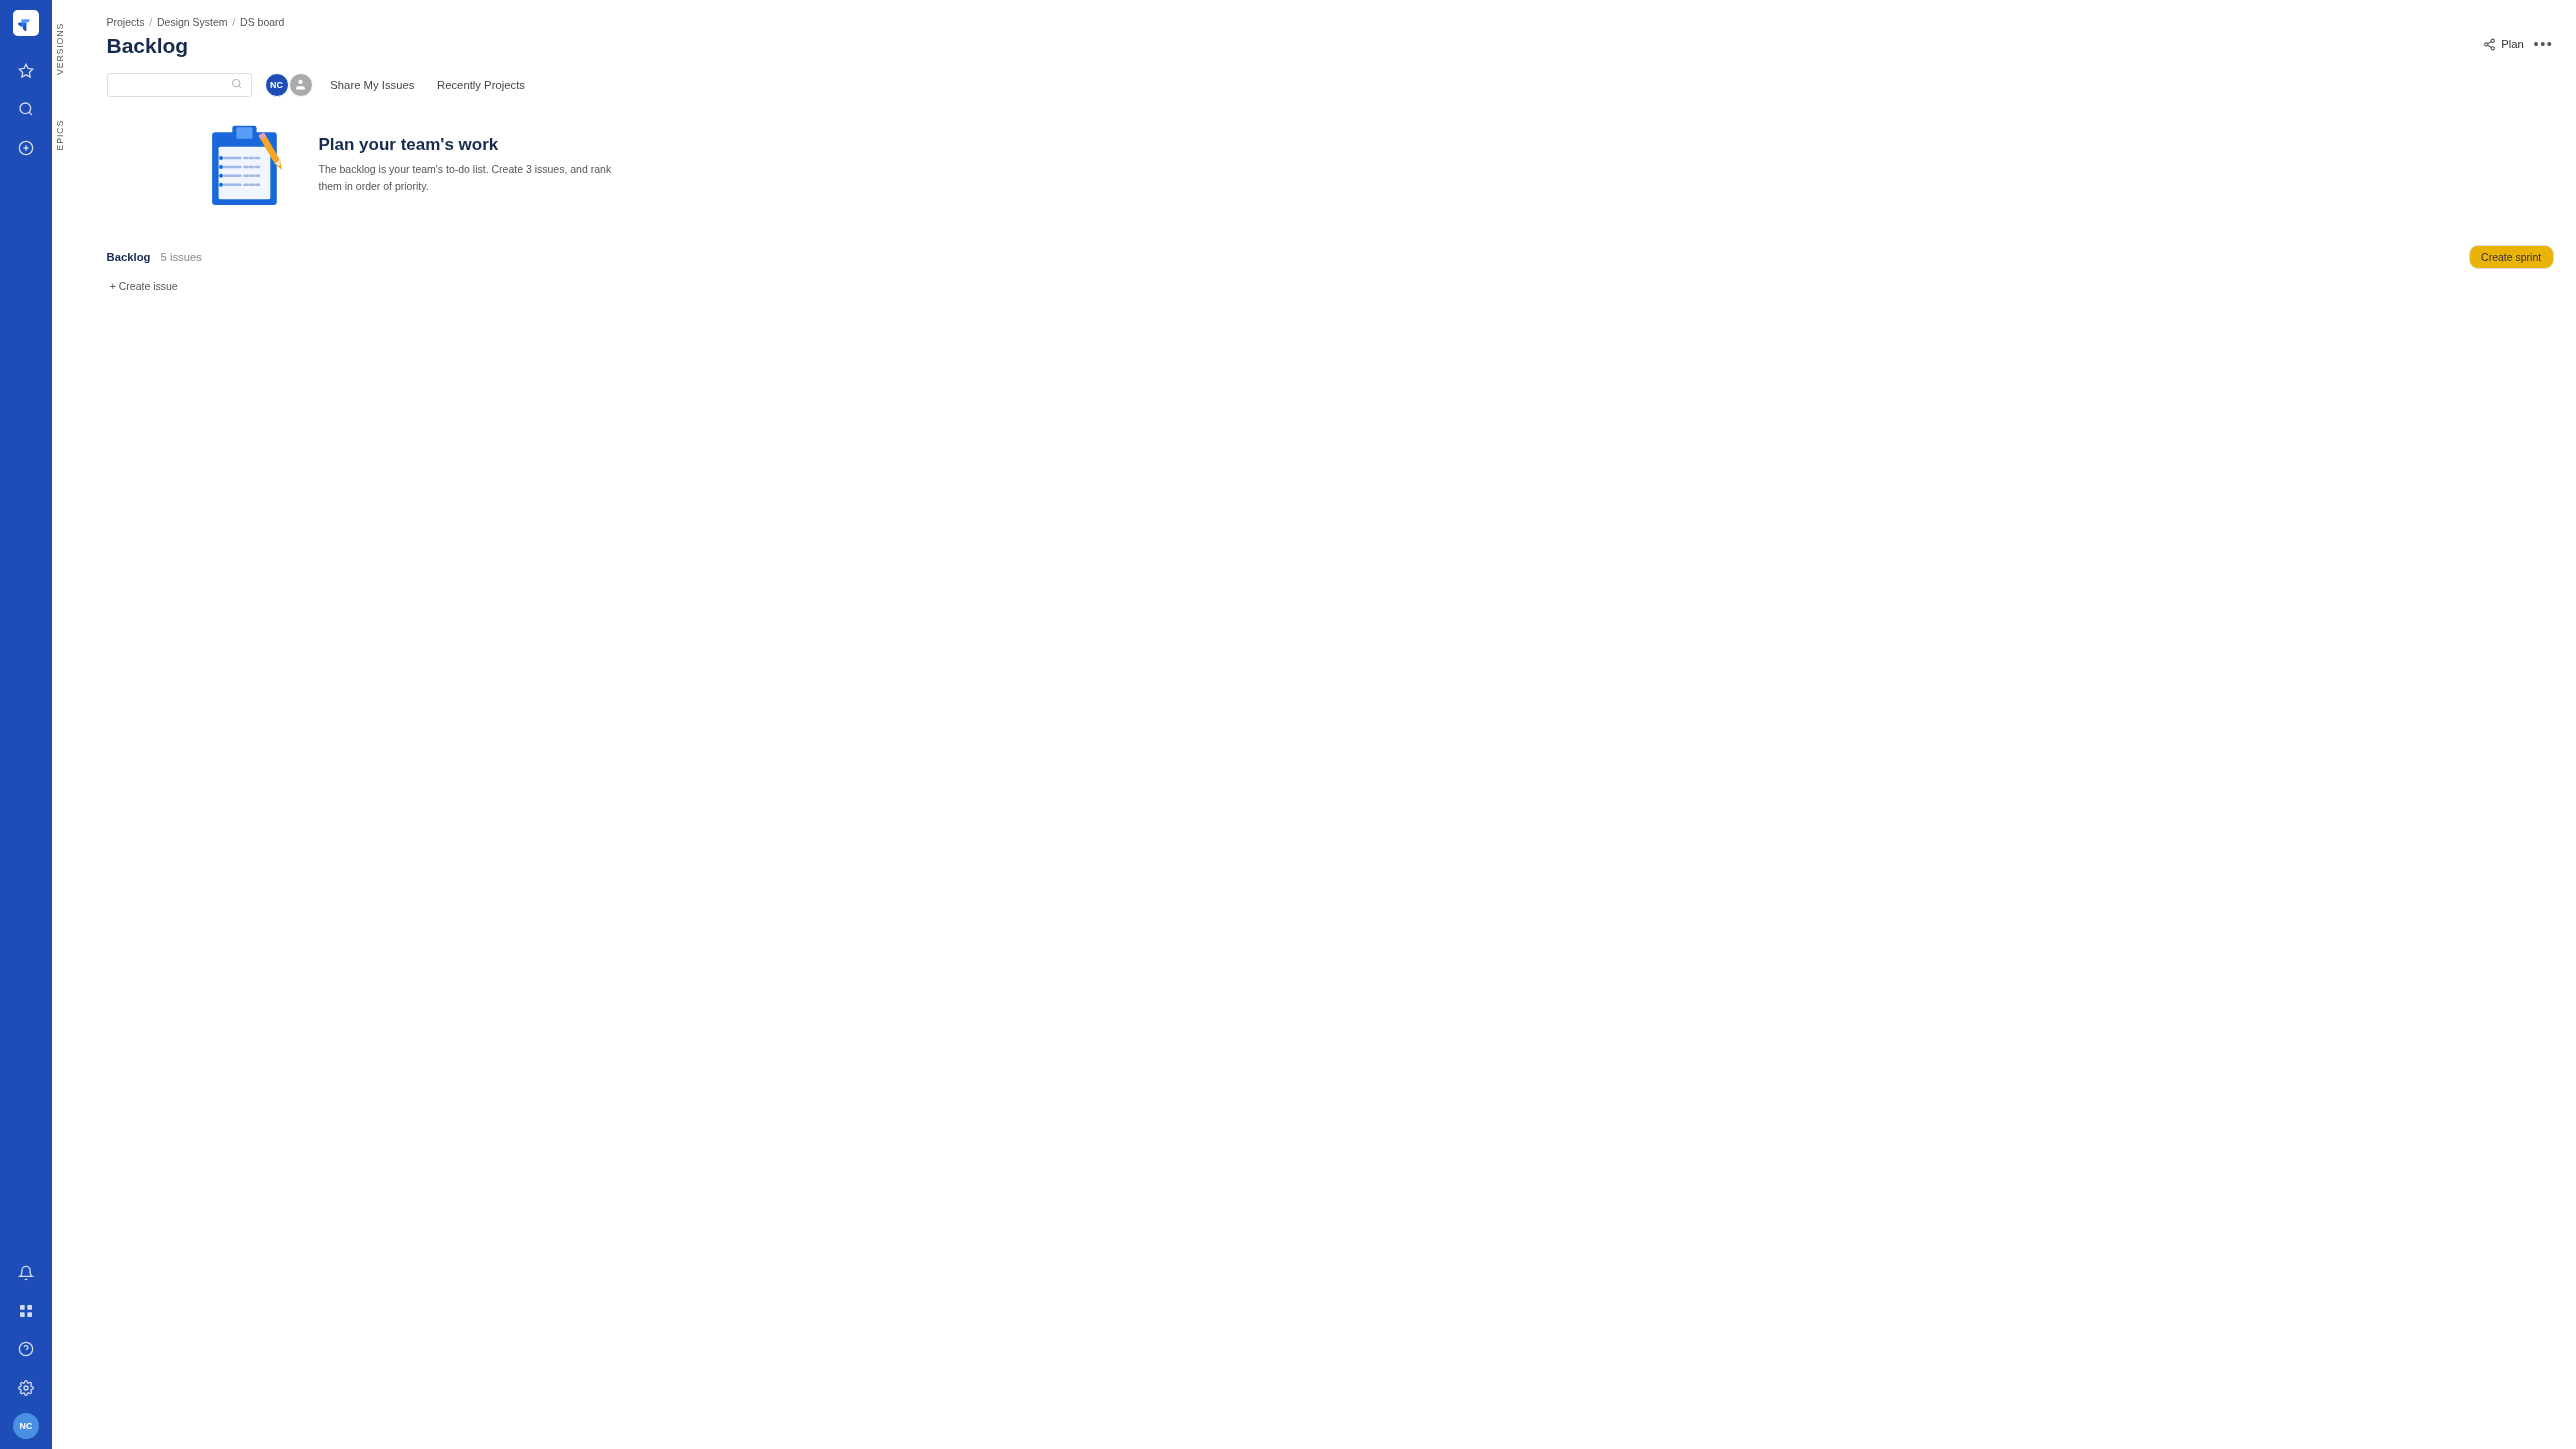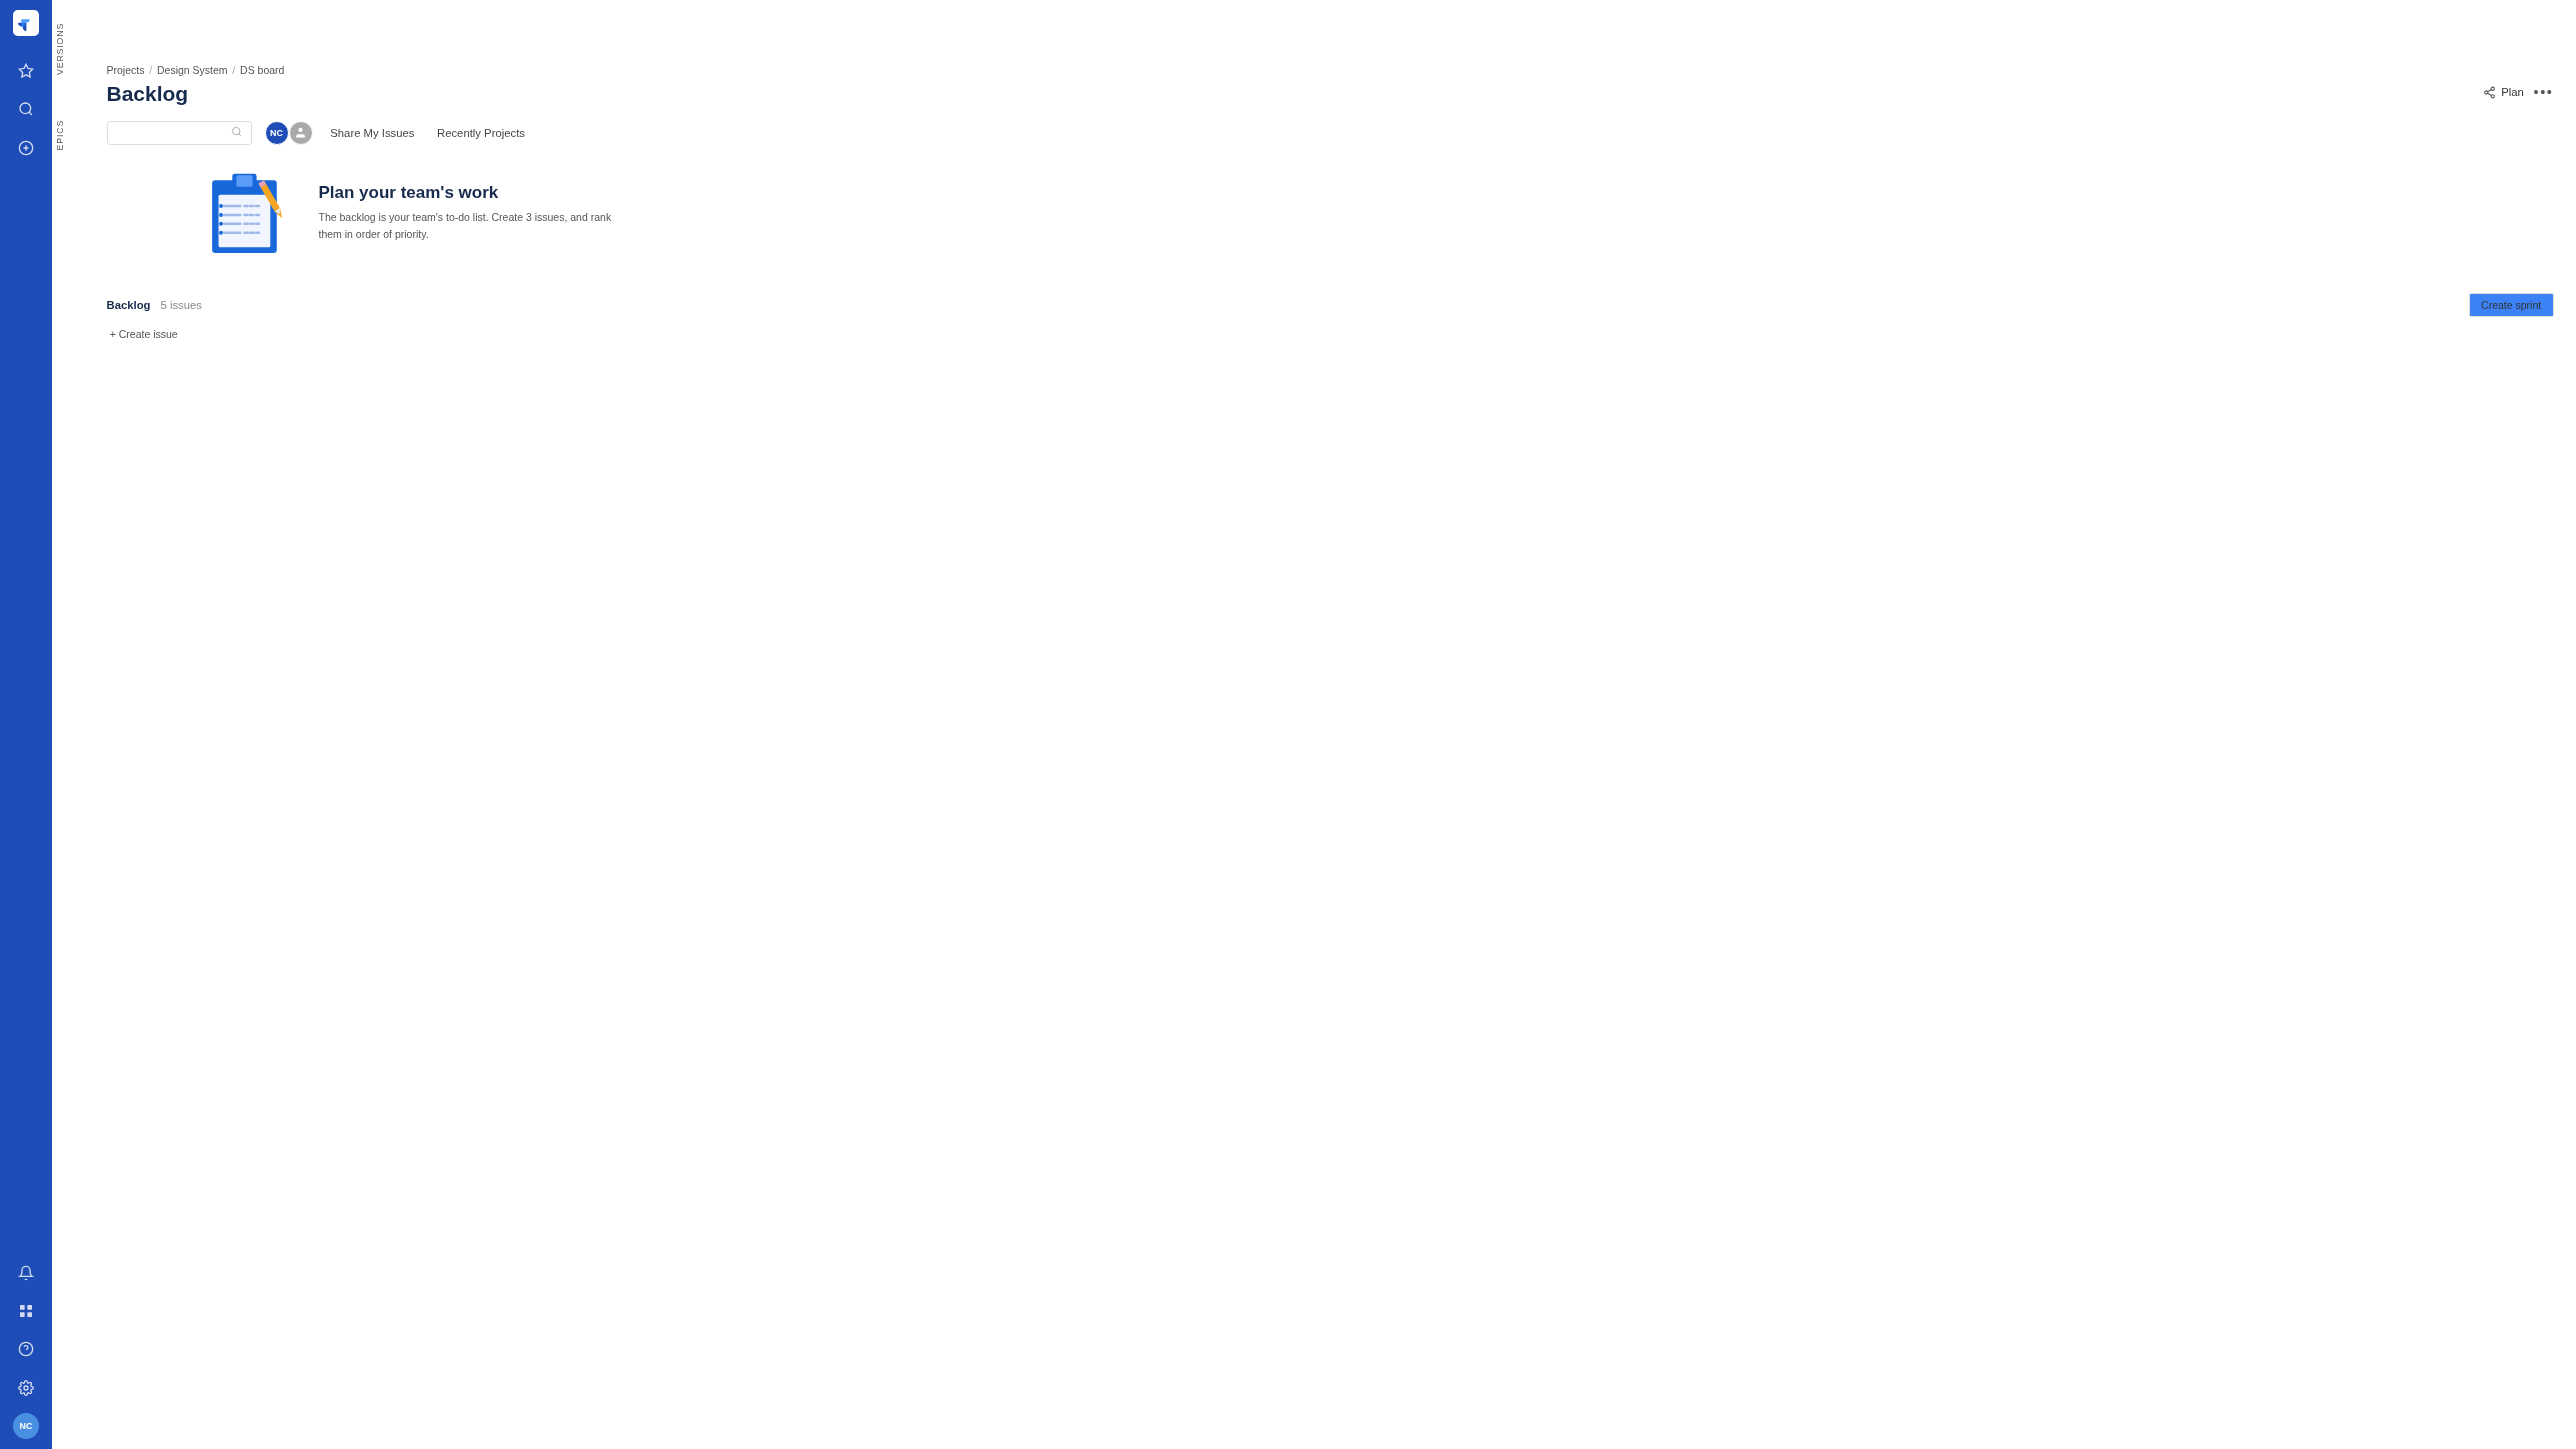--- a/index.html
+++ b/index.html
@@ -78,21 +78,20 @@
       text-transform: uppercase;
       cursor: pointer;
       padding: 6.4px 3.2px;
     }
 
     
     .page-content {
       flex: 1;
       overflow-y: auto;
       padding: 16px 22.5px;
-      margin-top: 48px;
     }
 
     
     .breadcrumb {
       display: flex;
       align-items: center;
       font-size: 10.5px;
       color: #555;
       margin-bottom: 6.4px;
     }
@@ -214,23 +213,23 @@
       font-size: 11.3px;
       font-weight: 600;
       color: #172b4d;
     }
     .backlog-count {
       font-size: 11.3px;
       color: #888;
       margin-left: 6.4px;
     }
     .create-sprint-btn {
-      background: #3b82f6;
+      background: #eab308;
       border: 0.8px solid #ddd;
-      border-radius: 2px;
+      border-radius: 9px;
       padding: 4.8px 11.3px;
       font-size: 10.5px;
       color: #333;
       cursor: pointer;
     }
 
     .create-issue-link {
       display: flex;
       align-items: center;
       gap: 4.8px;

